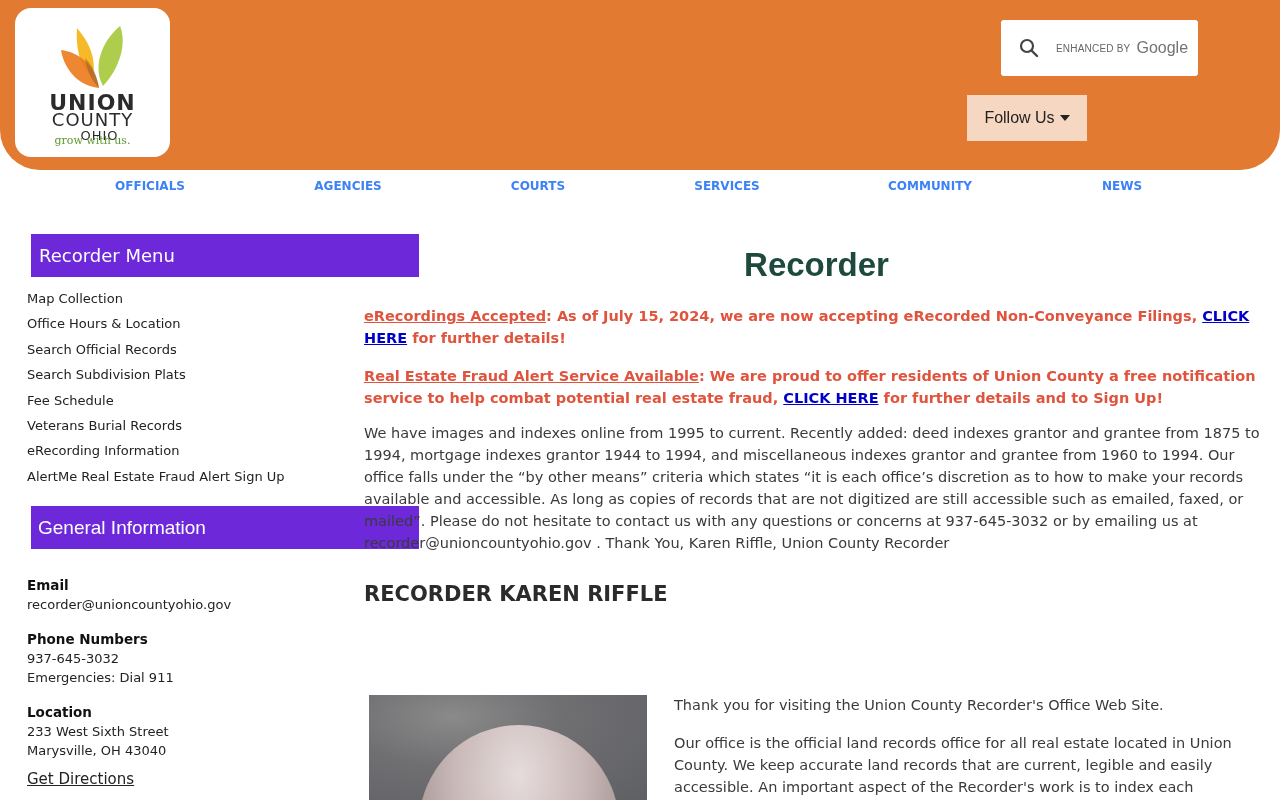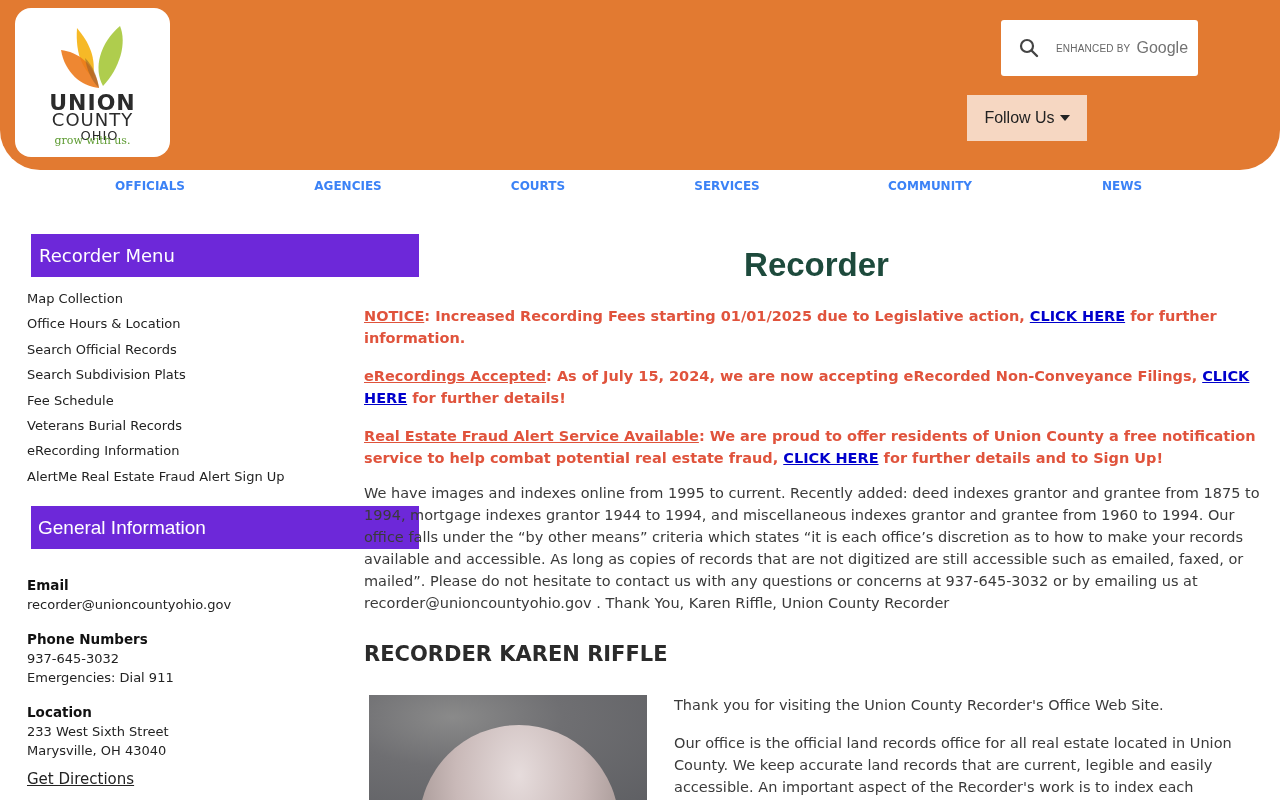--- a/index.html
+++ b/index.html
@@ -151,21 +151,20 @@
     <div class="lbl">Location</div>
     <div class="val">233 West Sixth Street</div>
     <div class="val">Marysville, OH 43040</div>
   </div>
   <a href="#">Get Directions</a>
 </div>
 
 <div class="main">
   <h1 class="page-title">Recorder</h1>
 
-  <p class="notice"><span class="u">NOTICE</span><span>:  Increased Recording Fees starting 01/01/2025 due to Legislative action, </span><a href="#">CLICK HERE</a><span> for further information.</span></p>
 
   <p class="notice"><span class="u">eRecordings Accepted</span><span>: As of July 15, 2024, we are now accepting eRecorded Non-Conveyance Filings, </span><a href="#">CLICK HERE</a><span> for further details!</span></p>
 
   <p class="notice" style="margin-bottom:13px;"><span class="u">Real Estate Fraud Alert Service Available</span><span>: We are proud to offer residents of Union County a free notification service to help combat potential real estate fraud, </span><a href="#">CLICK HERE</a><span> for further details and to Sign Up!</span></p>
 
   <p class="para">We have images and indexes online from 1995 to current.  Recently added: deed indexes grantor and grantee from 1875 to 1994, mortgage indexes grantor 1944 to 1994, and miscellaneous indexes grantor and grantee from 1960 to 1994. Our office falls under the “by other means” criteria which states “it is each office’s discretion as to how to make your records available and accessible. As long as copies of records that are not digitized are still accessible such as emailed, faxed, or mailed”. Please do not hesitate to contact us with any questions or concerns at 937-645-3032 or by emailing us at recorder@unioncountyohio.gov . Thank You, Karen Riffle, Union County Recorder</p>
 
   <h2 class="sub-title">RECORDER KAREN RIFFLE</h2>
 </div>
 

